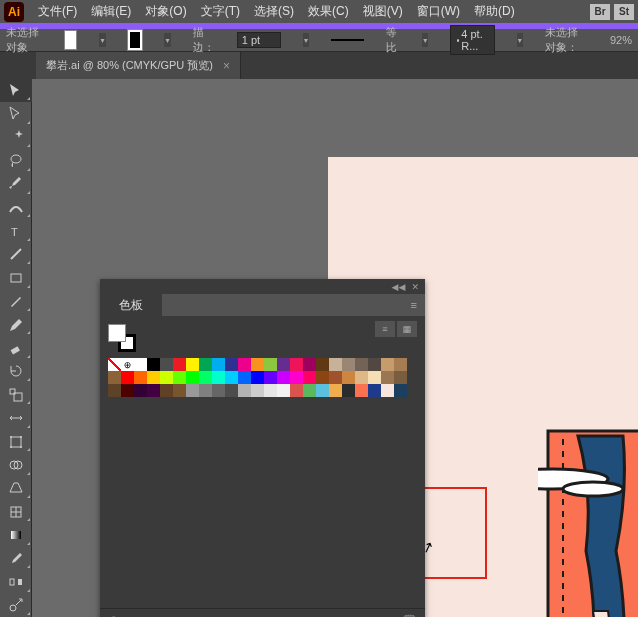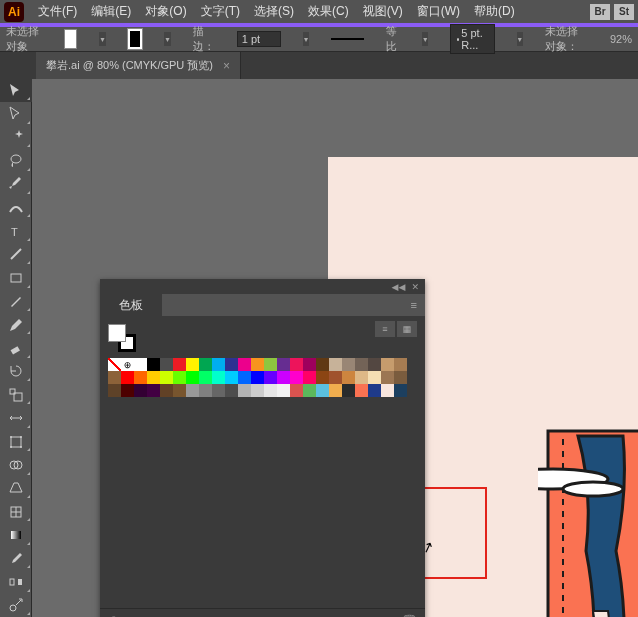--- a/index.html
+++ b/index.html
@@ -2,21 +2,21 @@
 <html><head>
 <meta charset="utf-8">
 <style>
 *{margin:0;padding:0;box-sizing:border-box;font-family:"Microsoft YaHei",Arial,sans-serif;font-size:11px;user-select:none}
 body{background:#4a4a4a;width:638px;height:617px;overflow:hidden;position:relative;color:#ccc}
 .menubar{height:23px;background:#535353;display:flex;align-items:center;padding:0 4px;gap:2px}
 .app-icon{width:20px;height:20px;background:#330000;color:#ff9a00;display:flex;align-items:center;justify-content:center;font-weight:bold;font-size:12px;border-radius:4px;margin-right:6px}
 .menu-item{color:#e0e0e0;padding:2px 6px;cursor:pointer;font-size:12px}
 .right-icons{margin-left:auto;display:flex;gap:4px}
 .sq-icon{width:20px;height:16px;background:#c0c0c0;color:#333;display:flex;align-items:center;justify-content:center;font-size:10px;font-weight:bold}
-.controlbar{height:28px;background:#535353;display:flex;align-items:center;padding:0 6px;gap:22px;border-top:4px solid #8b5cf6}
+.controlbar{height:28px;background:#535353;display:flex;align-items:center;padding:0 6px;gap:22px;border-top:6px solid #8b5cf6}
 .ctrl-label{color:#bbb;font-size:11px}
 .fill-swatch{width:20px;height:20px;background:#fff;border:1px solid #888}
 .stroke-swatch{width:20px;height:20px;background:#000;border:2px solid #fff;box-shadow:0 0 0 1px #888}
 .dropdown-tiny{width:10px;height:14px;background:#444;display:flex;align-items:center;justify-content:center;color:#aaa;font-size:8px}
 .stroke-input{background:#333;color:#ccc;border:1px solid #222;padding:1px 4px;width:44px;font-size:11px}
 .stroke-line{width:50px;height:2px;background:#000}
 .dot-sample{display:flex;align-items:center;gap:2px;background:#333;padding:2px 6px;border:1px solid #222}
 .dot{width:3px;height:3px;background:#ccc;border-radius:50%}
 .tabbar{height:28px;background:#3a3a3a;display:flex;align-items:stretch;border-top:1px solid #2a2a2a}
 .tab-spacer{width:36px}
@@ -82,21 +82,21 @@
   <div class="stroke-swatch"></div>
   <div class="dropdown-tiny">▾</div>
   <span class="ctrl-label">描边：</span>
   <input class="stroke-input" value="1 pt" style="">
   <div class="dropdown-tiny">▾</div>
   <div class="stroke-line"></div>
   <span class="ctrl-label">等比</span>
   <div class="dropdown-tiny">▾</div>
   <div class="dot-sample">
     <span class="dot"></span>
-      <span>5 pt. R...</span>
+      <span>4 pt. R...</span>
   </div>
   <div class="dropdown-tiny">▾</div>
   <span class="ctrl-label">未选择对象：</span>
   <span class="ctrl-label">92%</span>
 </div>
 
 <div class="tabbar">
   <div class="tab-spacer"></div>
   <div class="doc-tab">
     <span>攀岩.ai @ 80% (CMYK/GPU 预览)</span>

